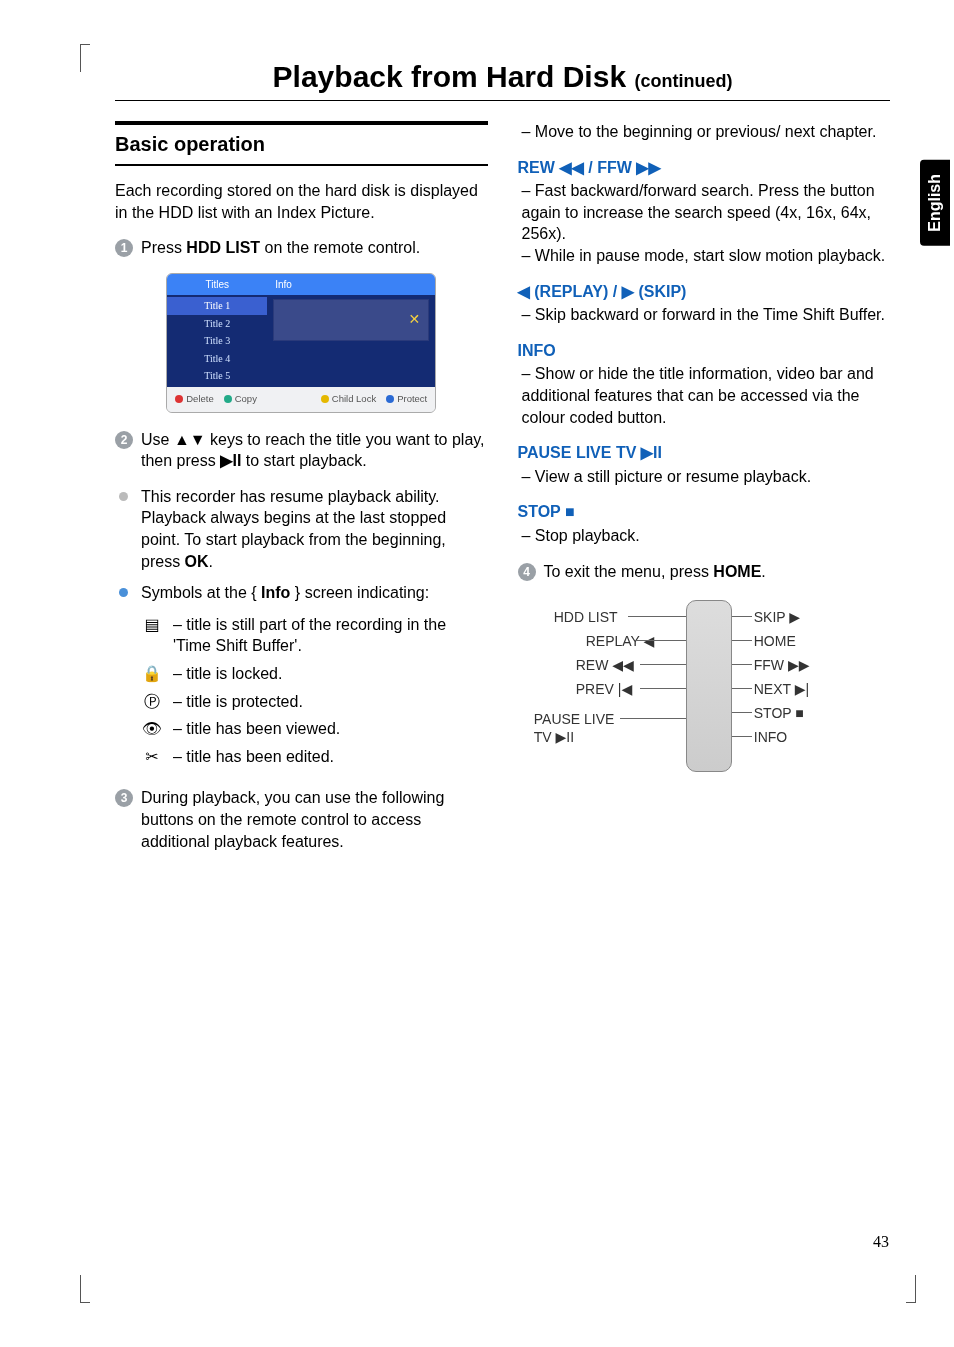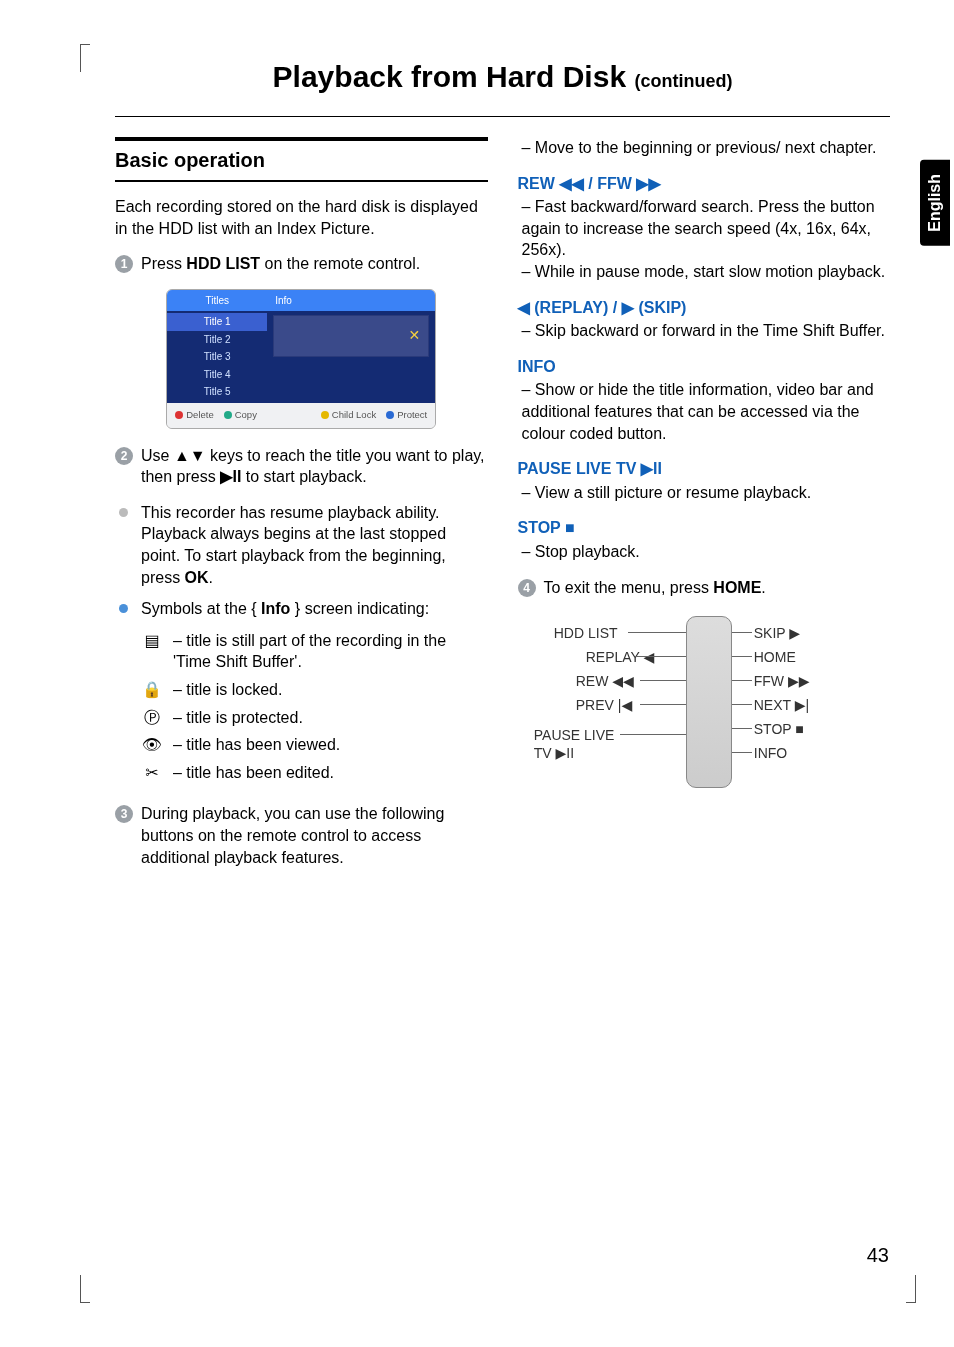--- a/index.html
+++ b/index.html
@@ -20,21 +20,21 @@
   .page {
     position: absolute;
     left: 115px;
     top: 60px;
     width: 775px;
   }
   .title {
     font-size: 30px;
     font-weight: bold;
     text-align: center;
-    padding-bottom: 22px;
+    padding-bottom: 6px;
     border-bottom: 1px solid #000;
     margin-bottom: 20px;
   }
   .title .cont { font-size: 18px; font-weight: bold; }
   .lang-tab {
     position: absolute;
     right: -60px;
     top: 100px;
     background: #000;
     color: #fff;
@@ -94,21 +94,21 @@
     background: #f0f1f3;
     font-size: 10px;
     overflow: hidden;
   }
   .hdd-head { display: flex; background: #3b82f6; color: #fff; }
   .hdd-head div { padding: 4px 8px; }
   .hdd-head .h1 { flex: 0 0 100px; text-align: center; }
   .hdd-head .h2 { flex: 1; }
   .hdd-body { display: flex; background: #142b73; color: #cfe0ff; }
   .hdd-titles { flex: 0 0 100px; padding: 2px 0; }
-  .hdd-titles div { padding: 2px 8px; text-align: center; }
+  .hdd-titles div { padding: 2px 8px; text-align: center; font-family: Liberation Serif, serif; }
   .hdd-titles .sel { background: #3a60d0; color: #fff; }
   .hdd-info { flex: 1; padding: 4px 6px; }
   .hdd-thumb { background: #3a4a8a; height: 42px; border: 1px solid #2a3a7a; margin-bottom: 4px; position: relative; }
   .hdd-thumb::after { content: "✕"; color: #f4d040; font-size: 14px; position: absolute; right: 8px; top: 10px; }
   .hdd-meta div { font-size: 9px; color: #9db6ff; }
   .hdd-meta span.k { display: inline-block; width: 32px; }
   .hdd-foot { display: flex; gap: 10px; padding: 6px 8px; background: #f0f1f3; color: #555; font-size: 9.5px; align-items: center; }
   .dot { width: 8px; height: 8px; border-radius: 50%; display: inline-block; margin-right: 3px; vertical-align: middle; }
   .dot.red { background: #d33; }
   .dot.green { background: #2a8; }
@@ -131,22 +131,23 @@
     width: 46px; height: 172px;
     border: 1px solid #888;
     border-radius: 10px;
     background: linear-gradient(#ddd,#ccc);
   }
   .r-label { position: absolute; white-space: nowrap; }
   .r-line { position: absolute; border-top: 1px solid #666; }
   .page-num {
     position: absolute;
     right: 65px;
-    bottom: 80px;
-    font-size: 20px;
+    bottom: 96px;
+    font-size: 16px;
+    font-family: Liberation Serif, serif;
   }
 </style>
 </head>
 <body>
 
 <div class="page-crop" style="left:80px; top:44px; border-right:none; border-bottom:none;"></div>
 <div class="page-crop" style="left:80px; bottom:44px; border-right:none; border-top:none;"></div>
 <div class="page-crop" style="right:38px; bottom:44px; border-left:none; border-top:none;"></div>
 
 <div class="page">

